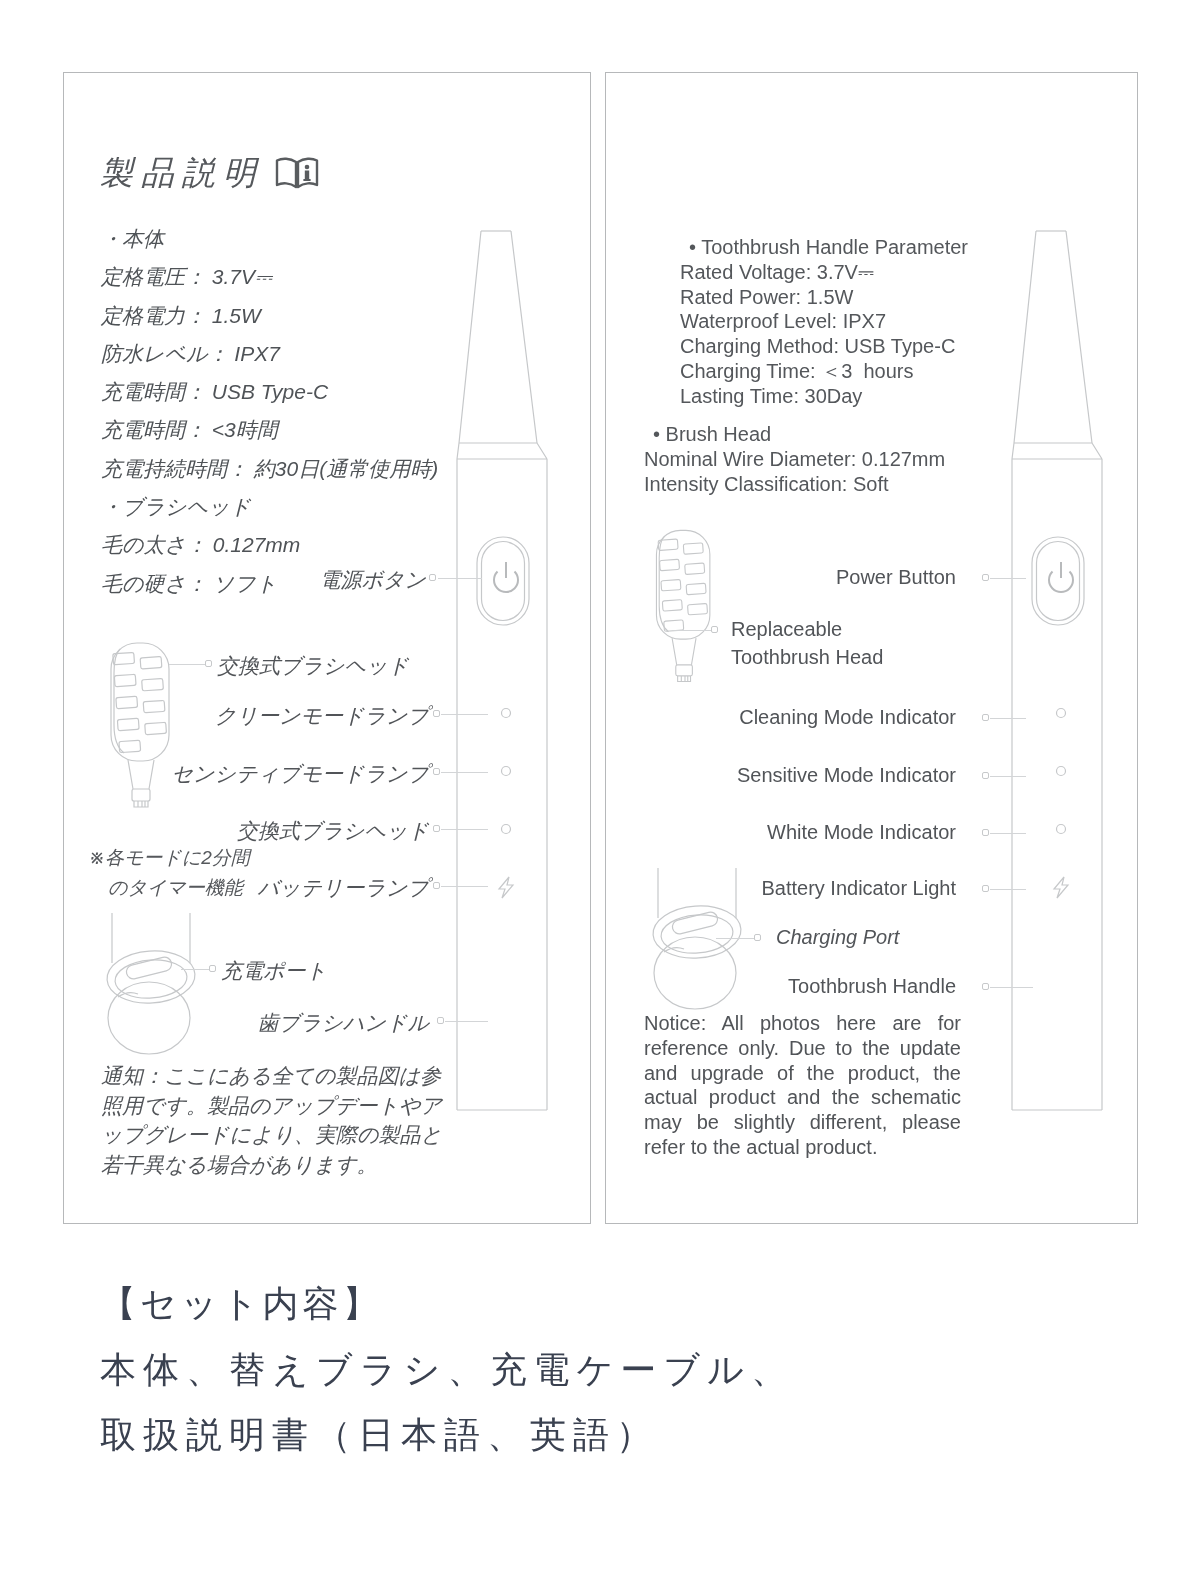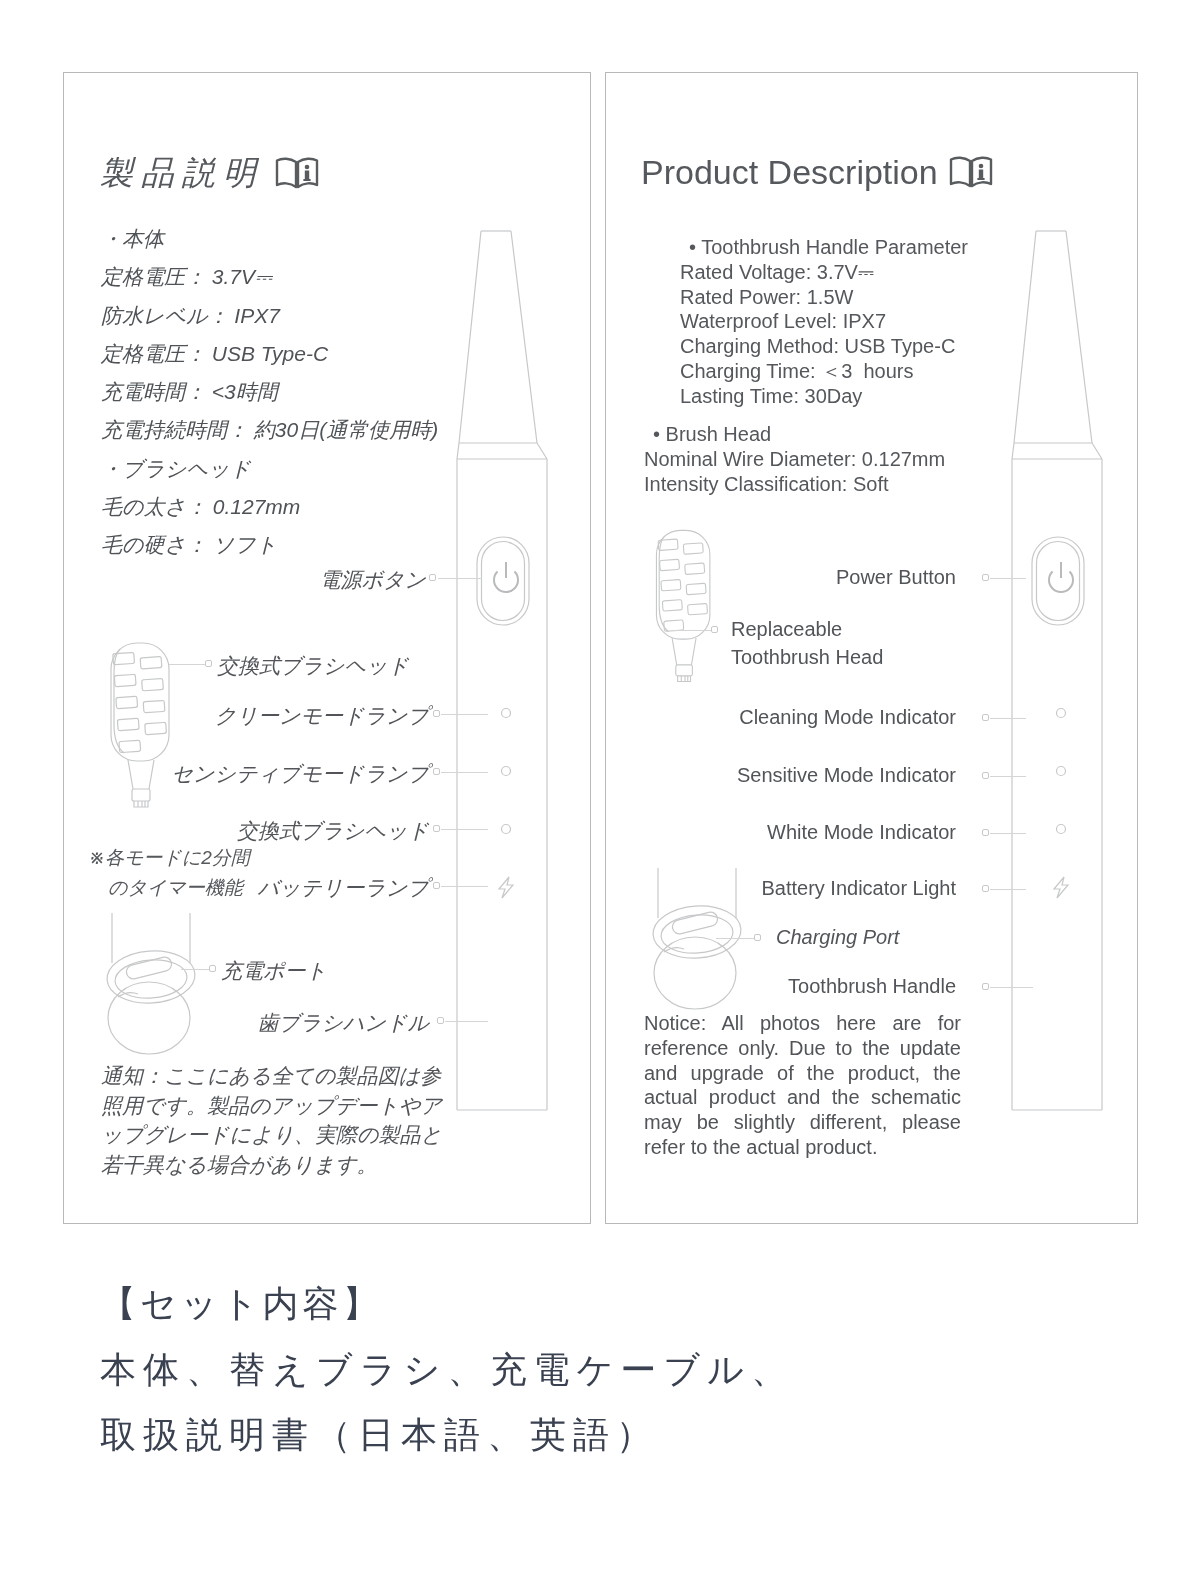--- a/index.html
+++ b/index.html
@@ -51,22 +51,23 @@
           <circle cx="33" cy="11" r="2.3" fill="#595c5f"></circle>
           <rect x="30.8" y="14.5" width="4.4" height="9.5" fill="#595c5f"></rect>
           <rect x="29.4" y="23" width="7.2" height="2" fill="#595c5f"></rect>
         </svg>
       </span>
     </div>
 
     <div class="jp-specs">
       <div class="spec-line">・本体</div>
       <div class="spec-line">定格電圧： 3.7V⎓</div>
+      <div class="spec-line">定格電力： 1.5W</div>
       <div class="spec-line">防水レベル： IPX7</div>
-      <div class="spec-line">定格電圧： USB Type-C</div>
+      <div class="spec-line">充電時間： USB Type-C</div>
       <div class="spec-line">充電時間： &lt;3時間</div>
       <div class="spec-line">充電持続時間： 約30日(通常使用時)</div>
       <div class="spec-line">・ブラシヘッド</div>
       <div class="spec-line">毛の太さ： 0.127mm</div>
       <div class="spec-line">毛の硬さ： ソフト</div>
     </div>
 
     <div class="abs" style="left:385px;top:146px;">
       <svg width="110" height="900" viewBox="0 0 110 900" class="draw">
         <path d="M32,12 L62,12" stroke="#c6c8ca"></path>
@@ -151,34 +152,20 @@
 
     <div class="lbl lbl-r" style="right:161px;top:936px;">歯ブラシハンドル</div>
     <div class="leader" style="left:381px;top:948px;width:43px;"></div>
     <div class="sq" style="left:373px;top:944px;"></div>
 
     <div class="notice-jp">通知：ここにある全ての製品図は参照用です。製品のアップデートやアップグレードにより、実際の製品と若干異なる場合があります。</div>
   </div>
 
   <div class="panel" id="right-panel">
 
-    <div class="title-row" style="left:35px;top:80px;">
-      <span class="en-title">Product Description</span>
-      <span>
-        <svg width="46" height="36" viewBox="0 0 46 36">
-          <g fill="none" stroke="#595c5f" stroke-width="2.4" stroke-linejoin="round">
-            <path d="M22,6 C16,2 8,2 3,4.5 L3,29 C8,26.5 16,26.5 22,31 Z"></path>
-            <path d="M24,6 C30,2 38,2 43,4.5 L43,29 C38,26.5 30,26.5 24,31 Z"></path>
-          </g>
-          <circle cx="33" cy="11" r="2.3" fill="#595c5f"></circle>
-          <rect x="30.8" y="14.5" width="4.4" height="9.5" fill="#595c5f"></rect>
-          <rect x="29.4" y="23" width="7.2" height="2" fill="#595c5f"></rect>
-        </svg>
-      </span>
-    </div>
 
     <div class="en-specs" style="top:162px;margin-left:36px;">
       <div class="spec-line spec-head">• Toothbrush Handle Parameter</div>
       <div class="spec-line">Rated Voltage: 3.7V⎓</div>
       <div class="spec-line">Rated Power: 1.5W</div>
       <div class="spec-line">Waterproof Level: IPX7</div>
       <div class="spec-line">Charging Method: USB Type-C</div>
       <div class="spec-line">Charging Time: ＜3  hours</div>
       <div class="spec-line">Lasting Time: 30Day</div>
     </div>

